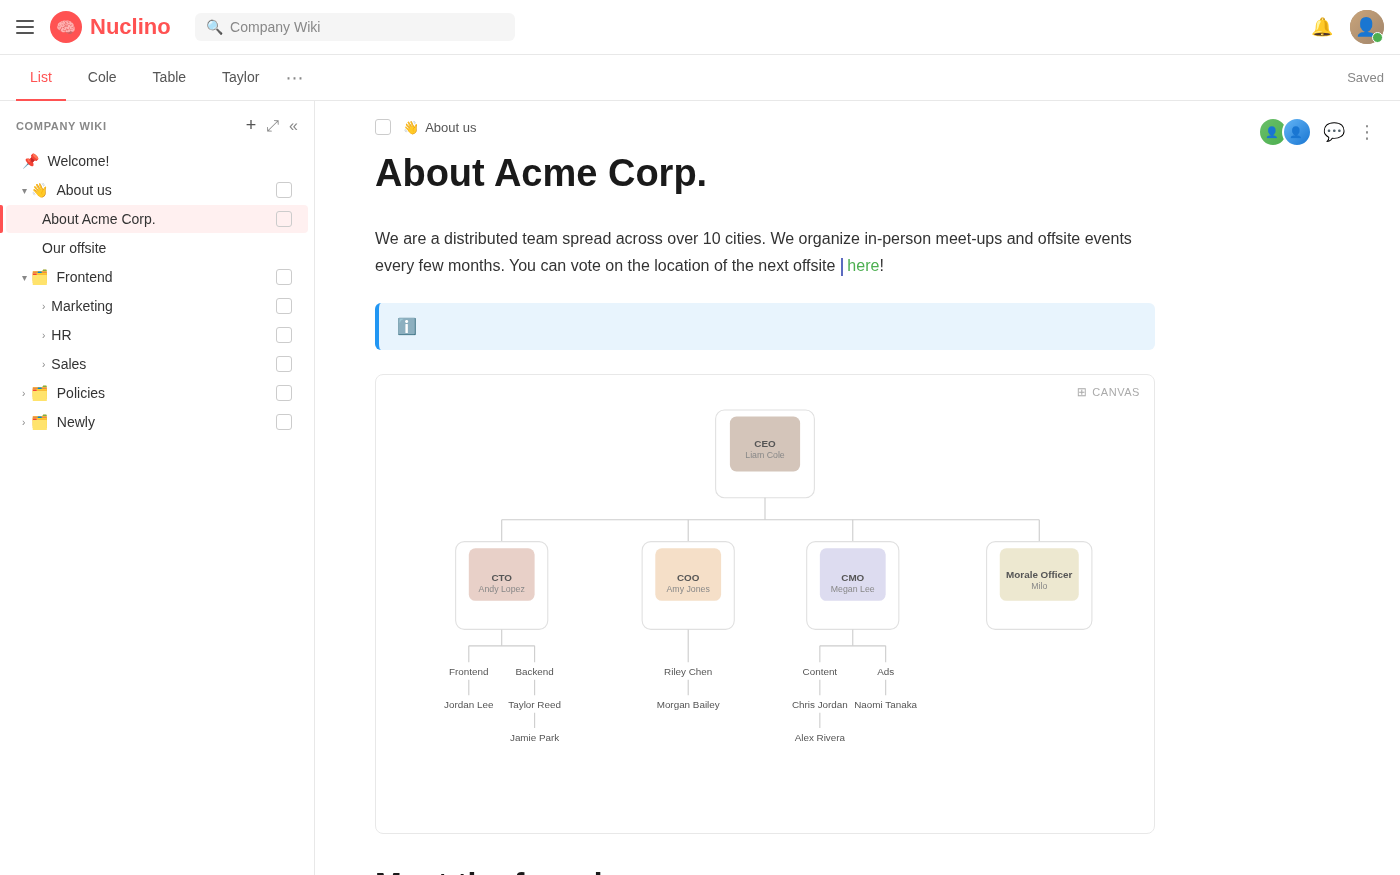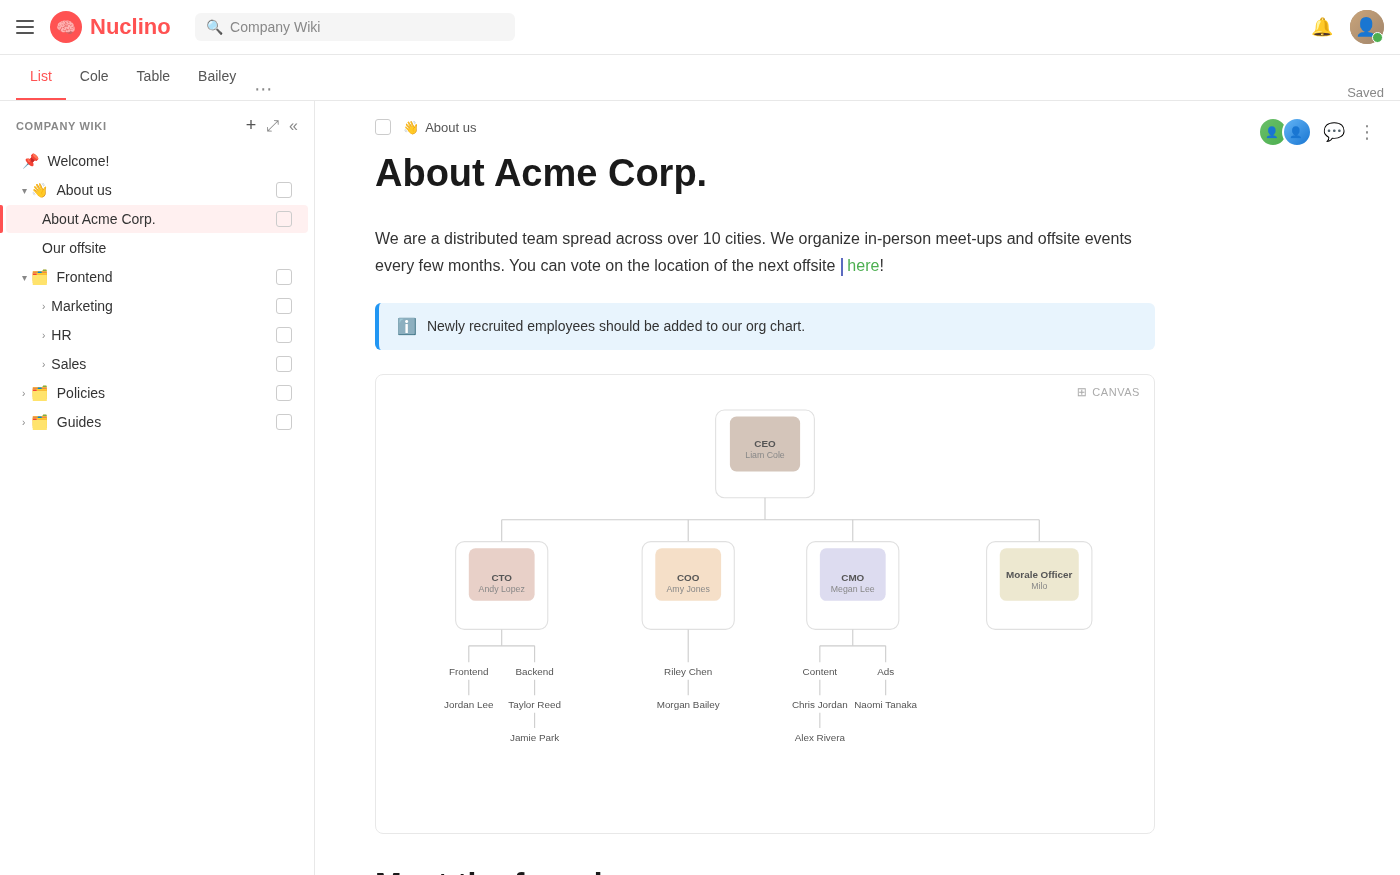--- a/index.html
+++ b/index.html
@@ -55,23 +55,23 @@
       overflow: hidden;
       display: flex; align-items: center; justify-content: center;
       font-size: 14px; color: #fff;
     }
 
     
     .tab-bar {
       height: 46px;
       border-bottom: 1px solid #e8e8e8;
       display: flex;
-      align-items: flex-end;
+      align-items: center;
       padding: 0 16px;
-      gap: 0;
+      gap: 8px;
     }
     .tab-item {
       height: 46px;
       display: flex; align-items: center;
       padding: 0 14px;
       font-size: 14px;
       color: #555;
       cursor: pointer;
       border-bottom: 2px solid transparent;
       position: relative;
@@ -285,21 +285,21 @@
   <div class="tab-item active">
     <span>List</span>
   </div>
   <div class="tab-item">
     <span>Cole</span>
   </div>
   <div class="tab-item">
     <span>Table</span>
   </div>
   <div class="tab-item">
-    <span>Bailey</span>
+    <span>Taylor</span>
   </div>
   <div class="tab-more">⋯</div>
   <div class="tab-saved">Saved</div>
 </div>
 
 <div class="main-layout">
 
   <div class="sidebar">
     <div class="sidebar-header">
       <span class="sidebar-title">COMPANY WIKI</span>
@@ -354,21 +354,21 @@
     <div class="sidebar-item">
       <span class="sidebar-arrow">›</span>
       <span class="item-icon folder-icon">🗂️</span>
       <span class="item-label">Policies</span>
       <span class="item-check"></span>
     </div>
 
     <div class="sidebar-item">
       <span class="sidebar-arrow">›</span>
       <span class="item-icon folder-icon">🗂️</span>
-      <span class="item-label">Guides</span>
+      <span class="item-label">Newly</span>
       <span class="item-check"></span>
     </div>
   </div>
 
   <div class="content-area">
 
     <div class="content-top-bar">
       <div class="collab-avatars">
         <div class="collab-avatar green" style="border:2px solid #fff;">
           <span style="font-size:11px;color:#fff;">👤</span>
@@ -390,21 +390,20 @@
     <div class="page-content">
       <h1 class="page-title">About Acme Corp.</h1>
 
       <p class="page-body">
         <span>We are a distributed team spread across over 10 cities. We organize in-person meet-ups and offsite events every few months. You can vote on the location of the next offsite </span><span class="text-cursor"></span>
         <a>here</a>!
       </p>
 
       <div class="info-box">
         <span class="info-icon">ℹ️</span>
-        <span>Newly recruited employees should be added to our org chart.</span>
       </div>
 
       <div class="canvas-container">
         <div class="canvas-label">
           <span class="canvas-icon">⊞</span>
           <span>CANVAS</span>
         </div>
         <div class="org-svg-wrapper">
           <svg viewBox="0 0 680 370" width="100%" xmlns="http://www.w3.org/2000/svg" style="font-family: -apple-system, sans-serif;">
 

